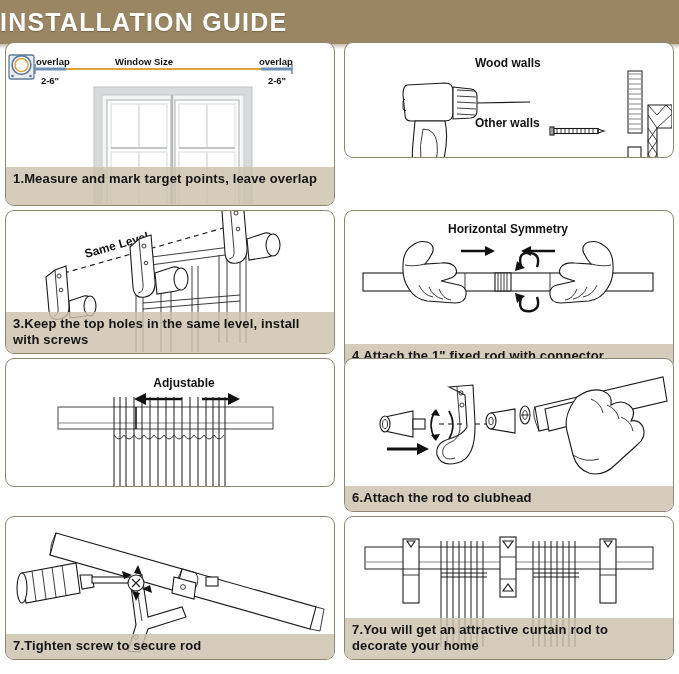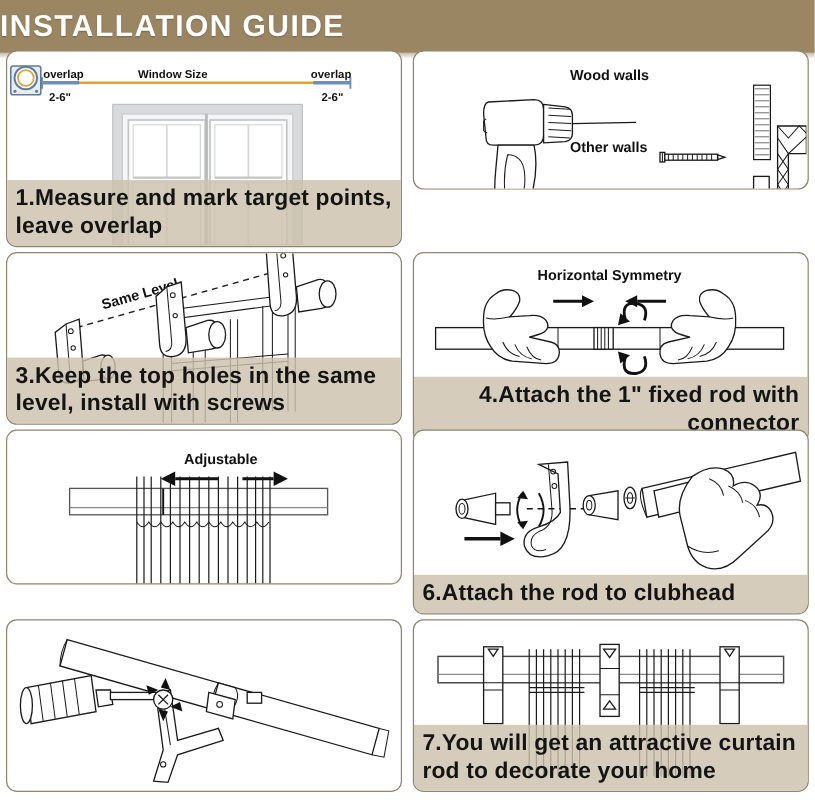--- a/index.html
+++ b/index.html
@@ -58,21 +58,21 @@
   }
   .art {
     position: absolute;
     left: 0; top: 0; right: 0; bottom: 0;
   }
   .caption {
     position: absolute;
     left: 0; right: 0; bottom: 0;
     background: rgba(204,193,172,0.82);
     color: #141414;
-    font-size: 19px;
+    font-size: 13px;
     font-weight: bold;
     line-height: 1.22;
     padding: 4px 7px 5px 7px;
     box-sizing: border-box;
     letter-spacing: 0.15px;
   }
   .caption.two-line { min-height: 38px; }
   .caption.one-line { min-height: 22px; }
 
   svg { display: block; }
@@ -271,21 +271,21 @@
           <circle class="ln-thin" cx="230" cy="2" r="2"></circle>
           <circle class="ln-thin" cx="232" cy="18" r="1.8"></circle>
           <path class="fl-w" d="M241 28 L259 22 Q266 21 267 28 L269 38 Q269 45 262 46 L243 49 Z"></path>
           <ellipse class="fl-w" cx="267" cy="34" rx="7" ry="11"></ellipse>
         </g>
       </svg>
     </div>
     <div class="caption two-line">3.Keep the top holes in the same level, install with screws</div>
   </div>
 
-  <div class="panel" style="left:344px; top:172px; width:330px; height:160px;text-align:right;">
+  <div class="panel" style="left:344px; top:172px; width:330px; height:160px;">
     <div class="art">
       <svg width="327" height="141" viewBox="0 0 327 141">
         <text class="txt" x="163" y="22" text-anchor="middle">Horizontal Symmetry</text>
 
         <rect x="18" y="62" width="290" height="18" class="fl-w"></rect>
 
         <g>
           <rect x="150" y="62" width="16" height="18" class="fl-w"></rect>
           <path class="ln-thin" d="M153 62 L153 80 M156 62 L156 80 M159 62 L159 80 M162 62 L162 80"></path>
         </g>
@@ -458,20 +458,21 @@
         <g fill="#111">
           <path d="M116 54 L126 58 L118 62 Z"></path>
           <path d="M146 76 L136 72 L144 68 Z"></path>
           <path d="M132 48 L136 58 L128 56 Z"></path>
           <path d="M130 84 L126 74 L134 76 Z"></path>
         </g>
 
         <rect x="200" y="60" width="12" height="9" class="fl-w"></rect>
       </svg>
     </div>
+    <div class="caption one-line">7.Tighten screw to secure rod</div>
   </div>
 
   <div class="panel" style="left:344px; top:478px; width:330px; height:144px;">
     <div class="art">
       <svg width="327" height="141" viewBox="0 0 327 141">
 
         <rect x="20" y="30" width="288" height="22" fill="#ffffff" stroke="#444" stroke-width="1.2"></rect>
         <line x1="20" y1="45" x2="308" y2="45" stroke="#888" stroke-width="1"></line>
 
         <g>

